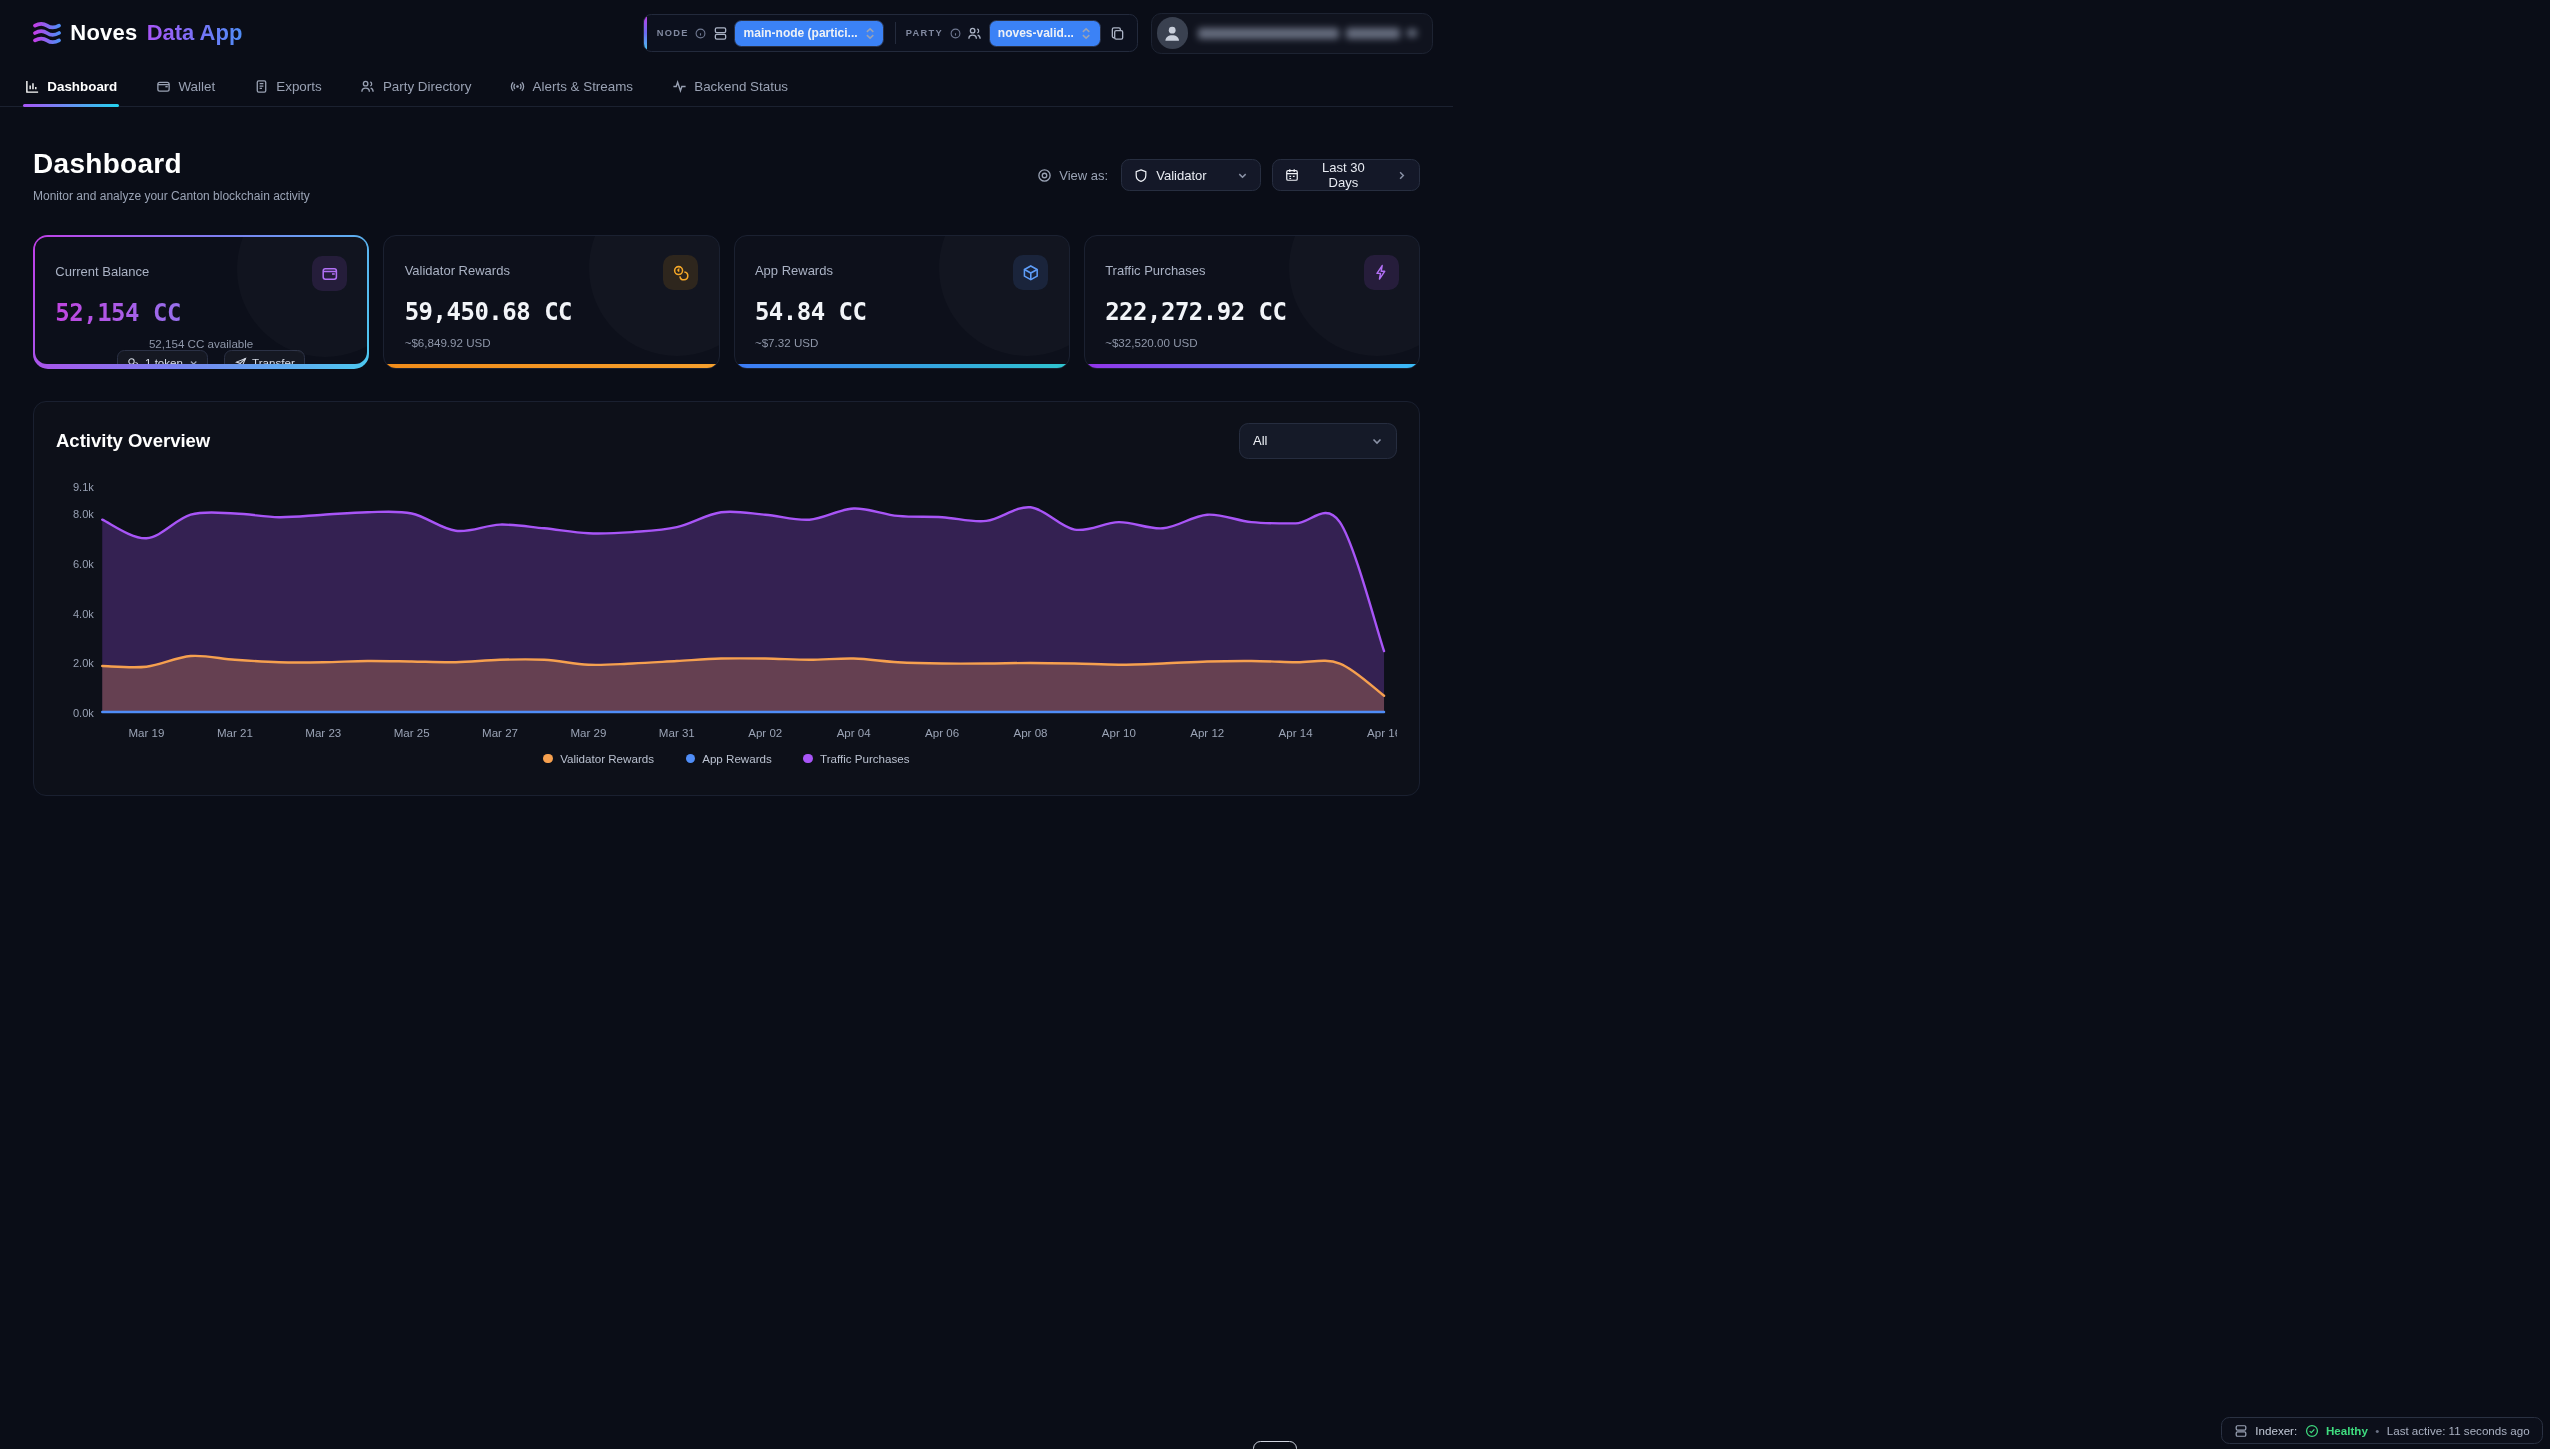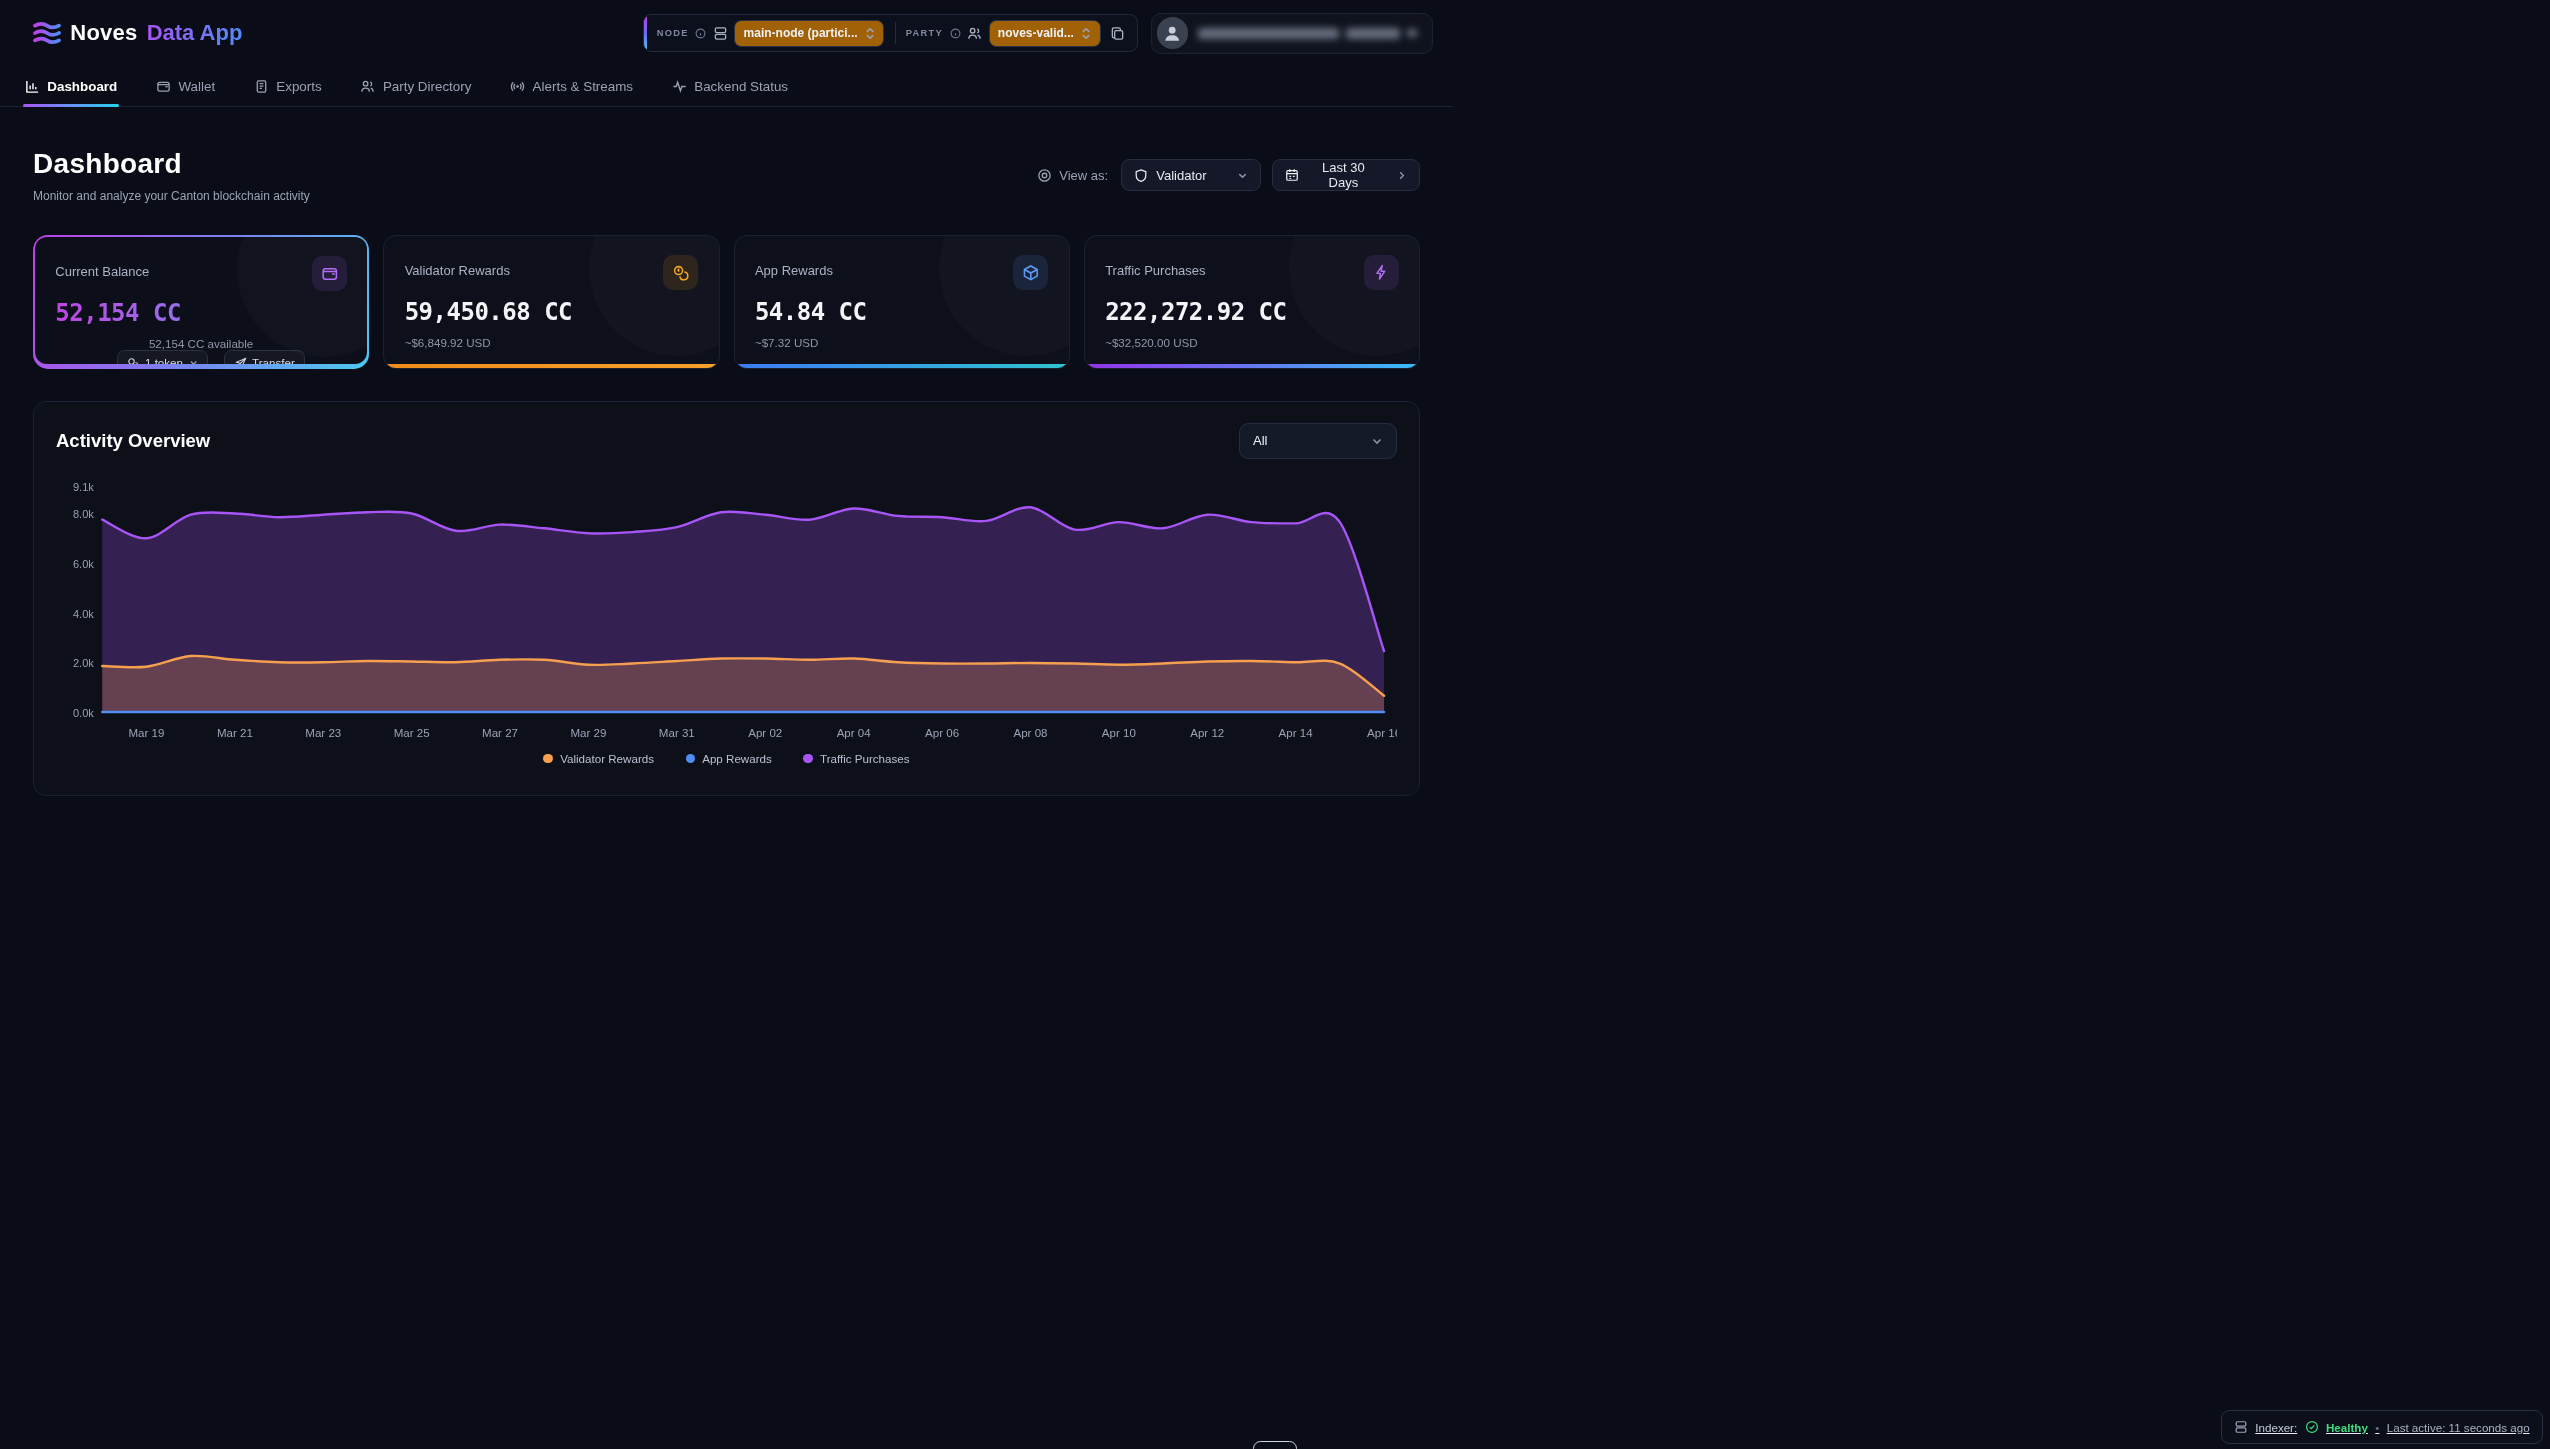--- a/index.html
+++ b/index.html
@@ -20,21 +20,21 @@
     background:linear-gradient(90deg,#a855f7,#4f8df7);
     -webkit-background-clip:text; background-clip:text; color:transparent; }
   .top-right { margin-left:auto; display:flex; align-items:center; gap:13px; }
 
   .node-bar { position:relative; height:38px; display:flex; align-items:center; gap:6.5px;
     background:#0c101d; border:0.9px solid #232a3c; border-radius:8.3px; padding:0 9.3px 0 13px; overflow:hidden; }
   .node-bar .accent { position:absolute; left:0; top:0; bottom:0; width:2.8px;
     background:linear-gradient(180deg,#c13fe8,#6a6af0,#4cc9f0); }
   .mini-label { font-size:9.3px; font-weight:700; letter-spacing:1.3px; color:#8189a0; }
   .select { display:flex; align-items:center; gap:7.4px; height:27px; padding:0 8.3px;
-    background:#a16207; border:0.9px solid #2a3145; border-radius:7.4px; cursor:pointer; }
+    background:#3b82f6; border:0.9px solid #2a3145; border-radius:7.4px; cursor:pointer; }
   .select .sel-text { font-size:12px; font-weight:700; color:#eef1f6; white-space:nowrap; }
   .vdiv { width:0.9px; height:22px; background:#242b3d; margin:0 3.7px; }
   .icon-btn { background:none; border:none; cursor:pointer; display:flex; align-items:center; padding:2.8px; }
 
   .account { display:flex; align-items:center; gap:9.3px; background:#10131e;
     border:0.9px solid #1d2332; border-radius:10.2px; padding:4.6px 15px 4.6px 4.6px; height:41px; }
   .avatar { width:31.5px; height:31.5px; border-radius:50%; background:#3a4150; display:flex;
     align-items:center; justify-content:center; overflow:hidden; }
   .blur-row { display:flex; align-items:center; gap:7.4px; filter:blur(3.7px); opacity:.8; }
   .blur-bar { height:11px; border-radius:2.8px; background:#7d8598; }
@@ -98,23 +98,23 @@
   .panel-title { font-size:18.5px; font-weight:800; color:#ffffff; }
   .select-all { width:158px; height:36px; display:flex; align-items:center; justify-content:space-between;
     background:#151a28; border:0.9px solid #262d3f; border-radius:9.3px; padding:0 13px;
     color:#eef1f6; font-size:13px; cursor:pointer; }
   #chart { margin-top:15px; }
   .legend { display:flex; justify-content:center; gap:31.5px; margin-top:7.4px; }
   .legend-item { display:flex; align-items:center; gap:7.4px; font-size:11.6px; color:#b9c0cf; }
   .legend-dot { width:9.3px; height:9.3px; border-radius:50%; }
 
   
-  .statusbar { position:fixed; right:7.4px; bottom:4.6px; height:34px; display:flex; align-items:center;
+  .statusbar { position:fixed; right:7.4px; bottom:4.6px; height:27px; display:flex; align-items:center;
     gap:7.4px; padding:0 12px; background:#0c0f1a; border:0.9px solid #2a3142; border-radius:8.3px;
-    font-size:11.6px; z-index:10;text-decoration:underline; }
+    font-size:11.6px; z-index:10; }
   .statusbar .lbl { color:#c3cad8; }
   .statusbar .healthy { color:#3fdc7f; font-weight:700; }
   .statusbar .dot-sep { color:#6b7285; }
   .statusbar .last { color:#aab1c2; }
   .bottom-pill { position:fixed; left:50%; transform:translateX(-50%); bottom:-7.4px;
     width:44px; height:15px; border:1.9px solid #cfd4df; border-radius:8.3px; background:#0a0d16; z-index:10; }
 </style>
 </head>
 <body>
 

